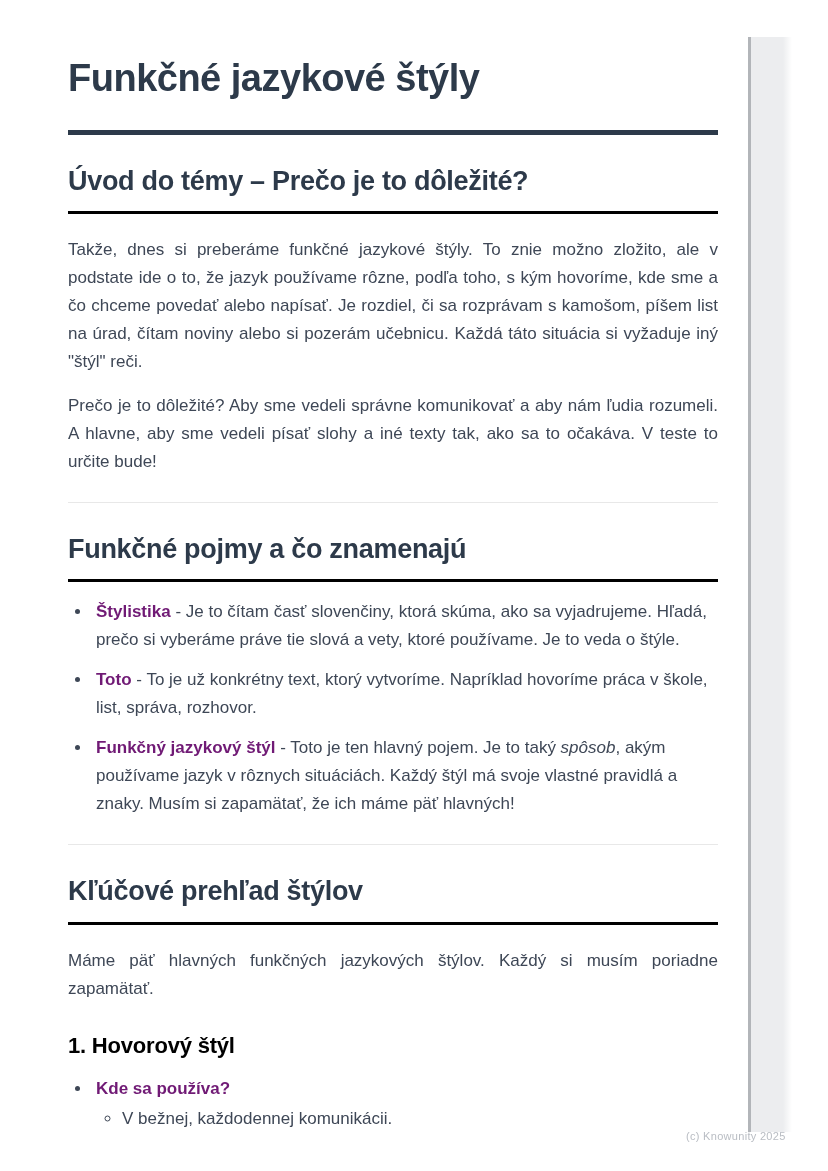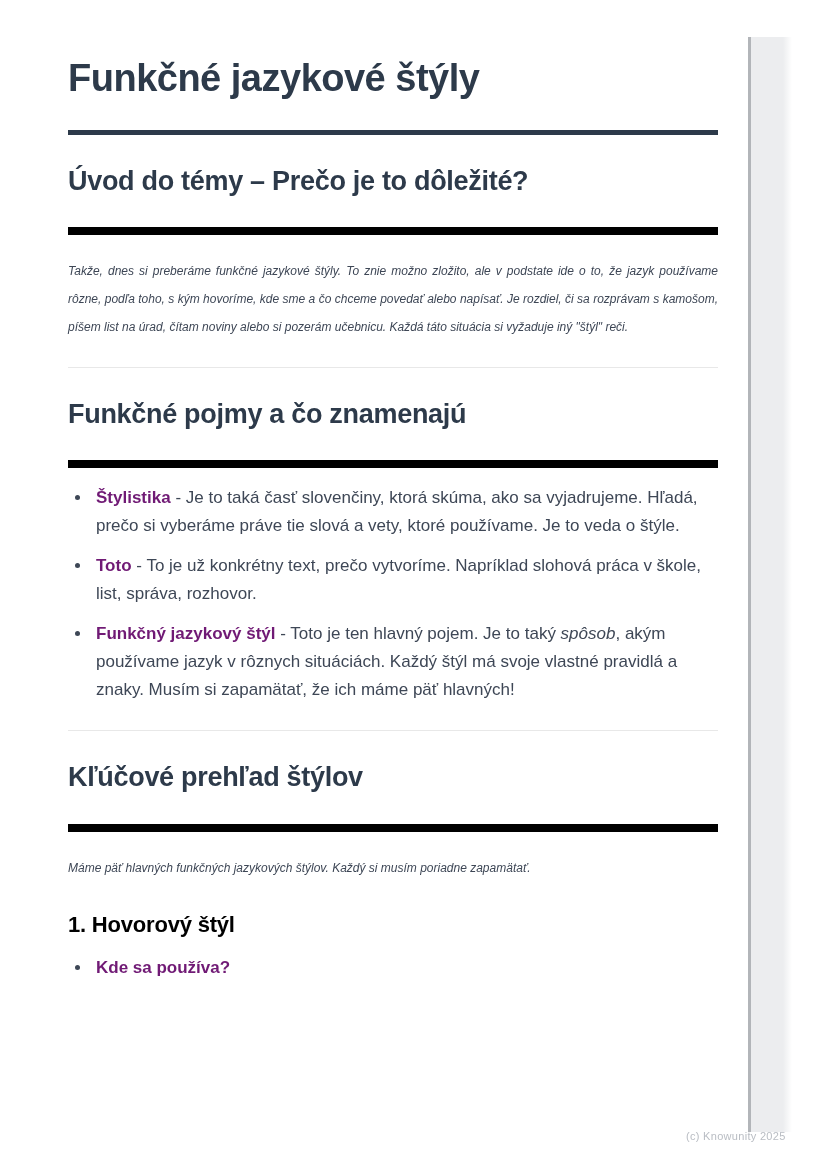--- a/index.html
+++ b/index.html
@@ -34,35 +34,34 @@
     color: #2d3a4a;
   }
   .title-rule {
     margin-top: 28px;
     height: 5px;
     background: #2d3a4a;
     border: none;
   }
   h2.section-heading {
     margin: 30px 0 0 0;
-    padding-bottom: 30px;
+    padding-bottom: 14px;
     font-size: 27px;
     line-height: 1.2;
     font-weight: bold;
     letter-spacing: -0.3px;
     color: #2d3a4a;
-    border-bottom: 8px solid #000000;
+    border-bottom: 3px solid #000000;
   }
   p.body-par {
     margin: 22px 0 0 0;
-    font-size: 12px;
+    font-size: 17px;
     line-height: 28px;
     text-align: justify;
     color: #3e4756;
-    font-style: italic;
   }
   p.body-par + p.body-par { margin-top: 16px; }
   hr.divider {
     border: none;
     border-top: 1px solid #e8e8e8;
     margin: 26px 0 0 0;
   }
   ul.term-list {
     margin: 16px 0 0 0;
     padding-left: 24px;
@@ -121,49 +120,53 @@
 <div class="page">
 
   <div class="content">
 
     <h1 class="doc-title">Funkčné jazykové štýly</h1>
     <div class="title-rule"></div>
 
     <section>
       <h2 class="section-heading">Úvod do témy – Prečo je to dôležité?</h2>
       <p class="body-par">Takže, dnes si preberáme funkčné jazykové štýly. To znie možno zložito, ale v podstate ide o to, že jazyk používame rôzne, podľa toho, s kým hovoríme, kde sme a čo chceme povedať alebo napísať. Je rozdiel, či sa rozprávam s kamošom, píšem list na úrad, čítam noviny alebo si pozerám učebnicu. Každá táto situácia si vyžaduje iný "štýl" reči.</p>
+      <p class="body-par">Prečo je to dôležité? Aby sme vedeli správne komunikovať a aby nám ľudia rozumeli. A hlavne, aby sme vedeli písať slohy a iné texty tak, ako sa to očakáva. V teste to určite bude!</p>
     </section>
 
     <hr class="divider">
 
     <section>
       <h2 class="section-heading">Funkčné pojmy a čo znamenajú</h2>
       <ul class="term-list">
         <li>
-          <strong>Štylistika</strong><span> - </span><span>Je to taká časť slovenčiny, ktorá skúma, ako sa vyjadrujeme. Hľadá, prečo si vyberáme práve tie slová a vety, ktoré používame. Je to veda o štýle.</span>
+          <strong>Štylistika</strong><span> - </span><span>Je to čítam časť slovenčiny, ktorá skúma, ako sa vyjadrujeme. Hľadá, prečo si vyberáme práve tie slová a vety, ktoré používame. Je to veda o štýle.</span>
         </li>
         <li>
-          <strong>Toto</strong><span> - </span><span>To je už konkrétny text, prečo vytvoríme. Napríklad slohová práca v škole, list, správa, rozhovor.</span>
+          <strong>Toto</strong><span> - </span><span>To je už konkrétny text, ktorý vytvoríme. Napríklad hovoríme práca v škole, list, správa, rozhovor.</span>
         </li>
         <li>
           <strong>Funkčný jazykový štýl</strong><span> - </span><span>Toto je ten hlavný pojem. Je to taký </span><em>spôsob</em><span>, akým používame jazyk v rôznych situáciách. Každý štýl má svoje vlastné pravidlá a znaky. Musím si zapamätať, že ich máme päť hlavných!</span>
         </li>
       </ul>
     </section>
 
     <hr class="divider">
 
     <section>
       <h2 class="section-heading">Kľúčové prehľad štýlov</h2>
       <p class="body-par">Máme päť hlavných funkčných jazykových štýlov. Každý si musím poriadne zapamätať.</p>
 
       <h3 class="subsection-heading">1. Hovorový štýl</h3>
       <ul class="qa-list">
         <li>
           <strong>Kde sa používa?</strong>
+          <ul class="sub-list">
+            <li>V bežnej, každodennej komunikácii.</li>
+          </ul>
         </li>
       </ul>
     </section>
 
   </div>
 
   <div class="page-edge-strip"></div>
 
   <div class="watermark">(c) Knowunity 2025</div>
 

